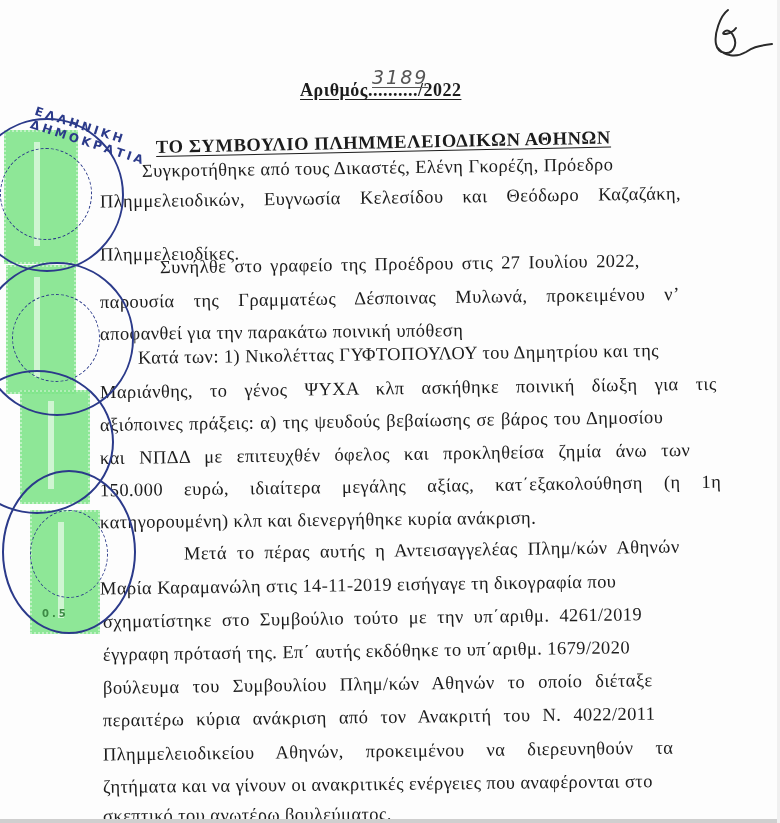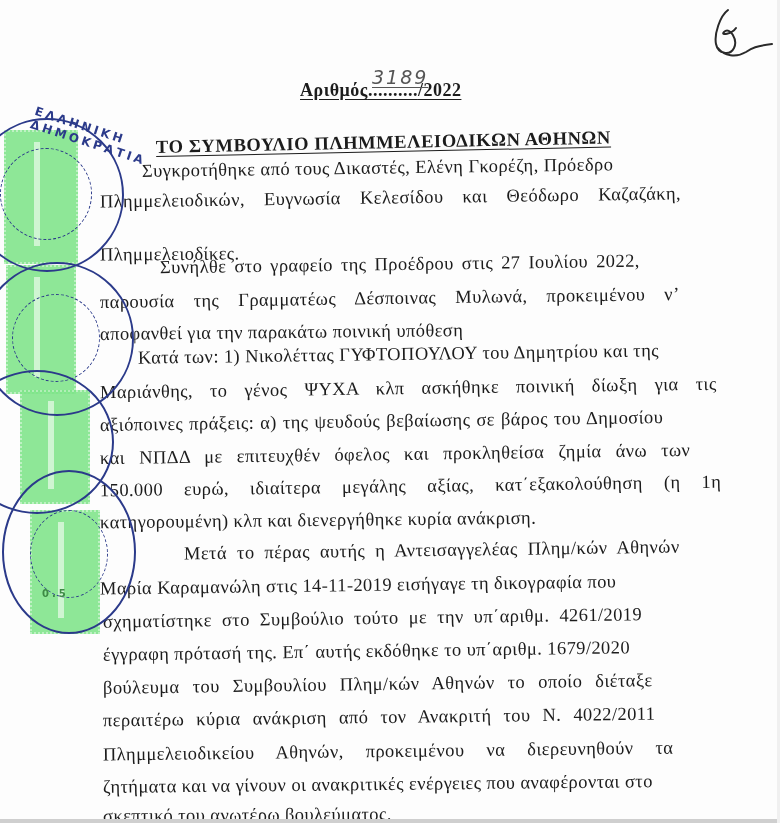--- a/index.html
+++ b/index.html
@@ -105,18 +105,18 @@
 
     <div class="seal" style="left:-30px; top:18px; width:150px; height:150px;"></div>
     <div class="seal-inner" style="left:0px; top:48px; width:90px; height:90px;"></div>
     <div class="seal" style="left:-20px; top:162px; width:150px; height:150px;"></div>
     <div class="seal-inner" style="left:12px; top:194px; width:86px; height:86px;"></div>
     <div class="seal" style="left:-40px; top:270px; width:150px; height:140px;"></div>
     <div class="seal" style="left:2px; top:370px; width:130px; height:160px;"></div>
     <div class="seal-inner" style="left:30px; top:410px; width:76px; height:86px;"></div>
 
     <div class="seal-text" style="left:30px; top:22px; transform:rotate(18deg);">ΕΛΛΗΝΙΚΗ ΔΗΜΟΚΡΑΤΙΑ</div>
-    <div class="seal-text" style="left:42px; top:488px; font-size:10px; color:#3d8a45;">0.5</div>
+    <div class="seal-text" style="left:42px; top:508px; font-size:10px; color:#3d8a45;">0.5</div>
   </div>
 
   <div class="bottom-edge"></div>
   <div class="right-edge"></div>
 </div>
 
 </body></html>

